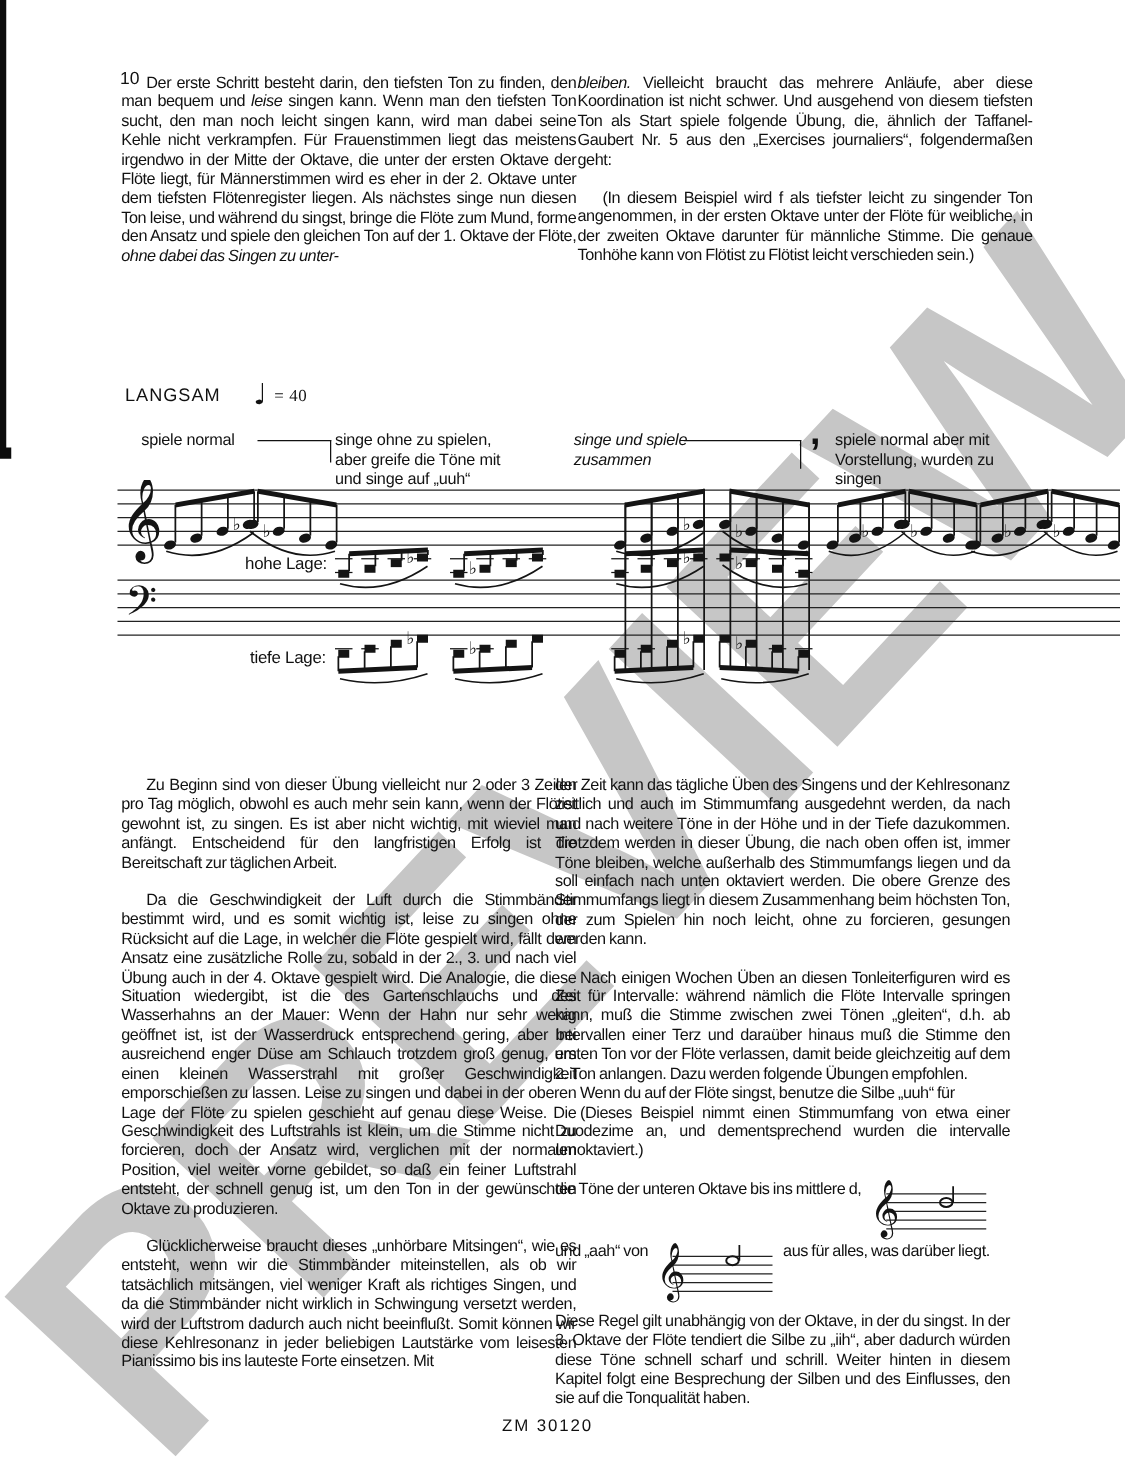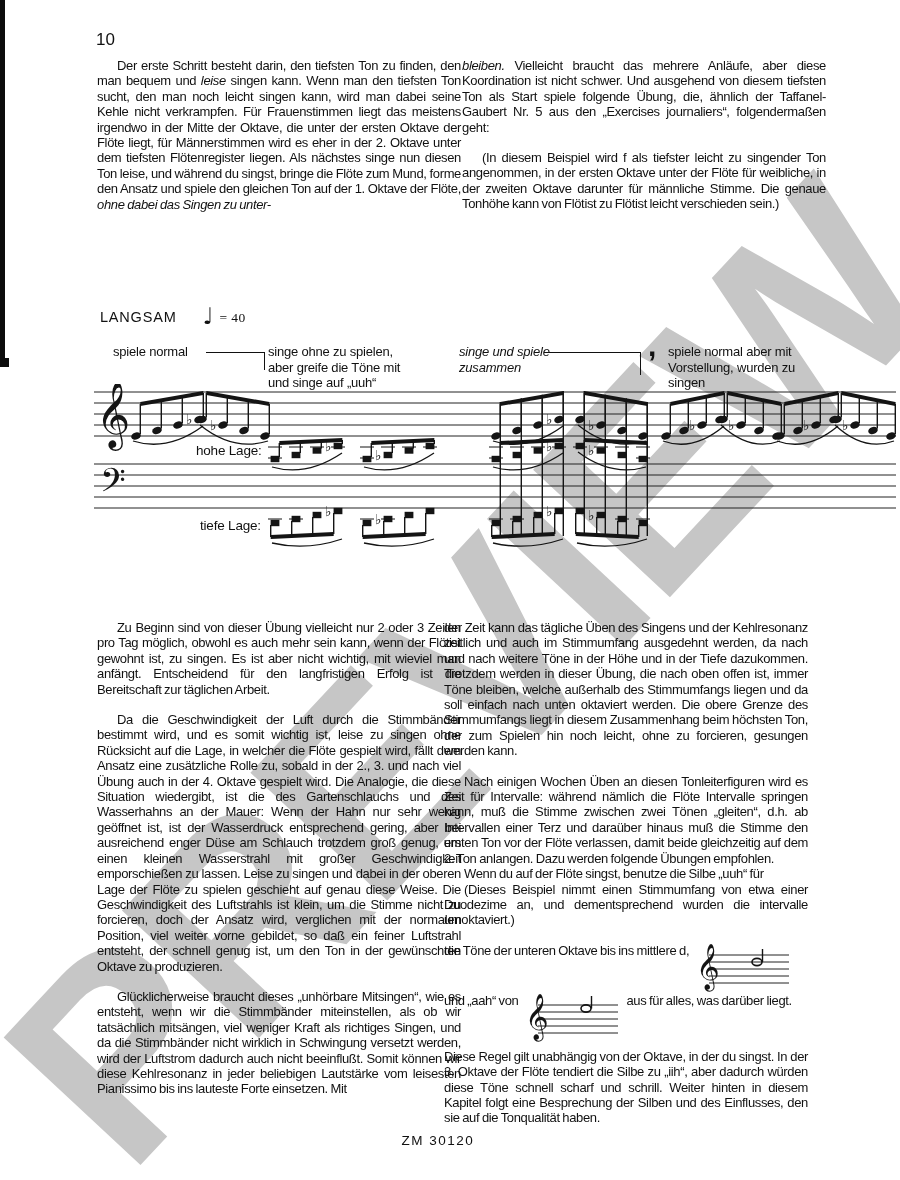--- a/index.html
+++ b/index.html
@@ -5,21 +5,21 @@
   html,body{margin:0;padding:0;background:#e8e8e8;}
   #page{position:relative;width:900px;height:1180px;background:#ffffff;overflow:hidden;
         font-family:"Liberation Sans",sans-serif;color:#111;}
   .layer{position:absolute;z-index:1;}
   .watermark{position:absolute;left:468px;top:676px;z-index:0;
     transform:translate(-50%,-50%) rotate(-47deg);
     font-family:"Liberation Sans",sans-serif;font-weight:bold;
     font-size:272px;letter-spacing:-8px;color:#c6c6c6;white-space:nowrap;line-height:1;}
   .scan-strip{position:absolute;left:0;top:0;width:5px;height:360px;background:#0c0c0c;z-index:2;}
   .scan-notch{position:absolute;left:0;top:358px;width:9px;height:9px;background:#0c0c0c;z-index:2;}
-  .pgnum{font-size:17px;}
+  .pgnum{font-size:14px;margin-top:24px;}
   .col{position:absolute;width:364px;font-size:13px;line-height:15.4px;
        letter-spacing:-0.35px;word-spacing:-0.6px;text-align:justify;
        hyphens:auto;-webkit-hyphens:auto;}
   .col p{margin:0 0 15px 0;}
   .col p.tight{margin-bottom:0;}
   .col p.last{margin-bottom:0;}
   .ind{text-indent:20px;}
   i{font-style:italic;}
   .tempo{position:absolute;left:100px;top:301px;font-size:14.5px;letter-spacing:0.8px;}
   .tempo .qnote{font-family:"DejaVu Sans",sans-serif;font-size:23px;letter-spacing:0;

